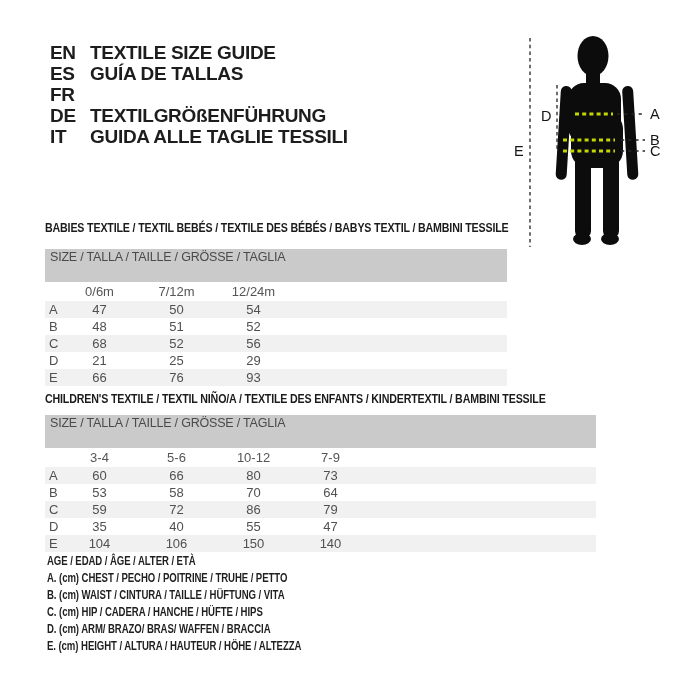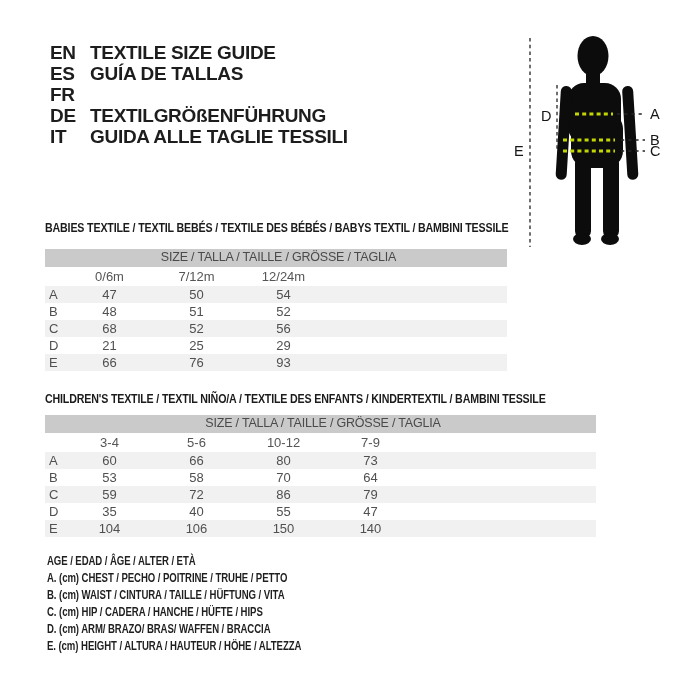--- a/index.html
+++ b/index.html
@@ -12,24 +12,24 @@
   .lang-row{display:grid;grid-template-columns:40px auto;height:21px;line-height:21px;}
   .lang-code,.lang-text{font-size:19px;font-weight:700;letter-spacing:-0.3px;white-space:nowrap;}
   
   .sec-title{
     position:absolute;font-size:13px;font-weight:700;letter-spacing:-0.2px;white-space:nowrap;
     transform:scaleX(0.82);transform-origin:0 50%;color:#1b1b1b;
   }
   
   .tbl{position:absolute;font-size:13px;color:#505050;}
   .tbl-bar{
-    height:18px;line-height:17px;background:#cacaca;color:#4a4a4a;
-    padding-left:5px;font-size:12.5px;white-space:nowrap;letter-spacing:-0.2px;text-align:center;
-  }
-  .trow{display:grid;grid-template-columns:16px 77px 77px 77px 77px 1fr;height:17px;line-height:17px;gap:10px;}
+    height:33px;line-height:17px;background:#cacaca;color:#4a4a4a;
+    padding-left:5px;font-size:12.5px;white-space:nowrap;letter-spacing:-0.2px;
+  }
+  .trow{display:grid;grid-template-columns:16px 77px 77px 77px 77px 1fr;height:17px;line-height:17px;}
   .trow.sizes{height:19px;line-height:19px;color:#555555;}
   .trow.stripe{background:#f1f1f1;}
   .c0{padding-left:4px;}
   .cc{text-align:center;}
   
   .legend{position:absolute;left:47px;top:553px;}
   .legend-line{
     height:17px;line-height:17px;font-size:12px;font-weight:700;letter-spacing:-0.1px;
     white-space:nowrap;transform:scaleX(0.8);transform-origin:0 50%;color:#1f1f1f;
   }

